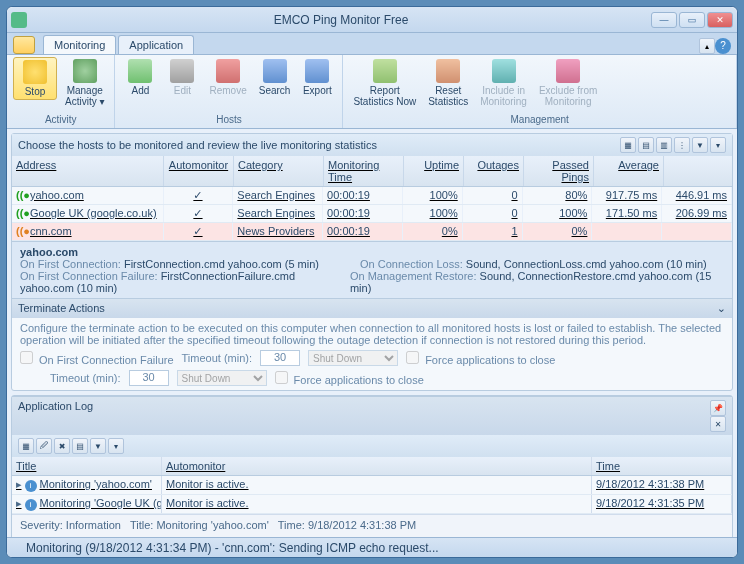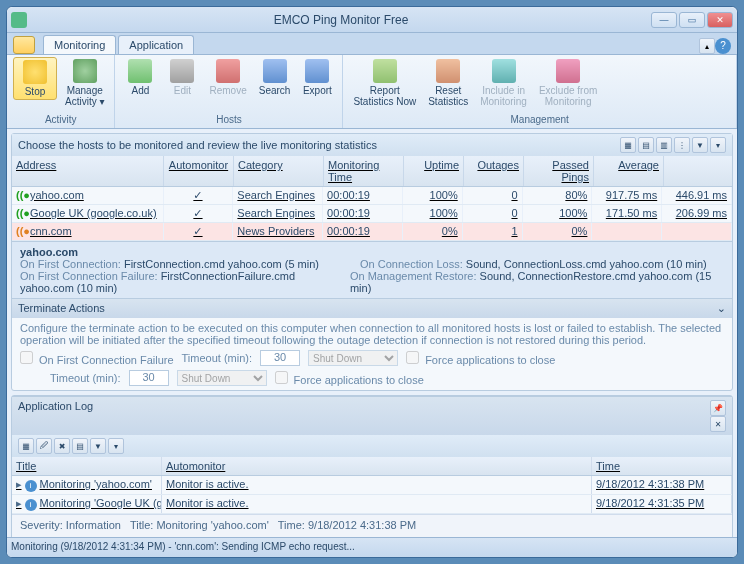--- a/index.html
+++ b/index.html
@@ -70,21 +70,21 @@
 .terminate { padding: 4px 8px; color: #6a8aaa; font-size: 10px; }
 .terminate .form { display: flex; gap: 8px; align-items: center; margin-top: 4px; }
 .terminate input[type=checkbox] { margin-right: 3px; }
 .terminate .spin { width: 40px; height: 16px; border: 1px solid #b8cce0; background: #fff; text-align: center; }
 .terminate select { height: 16px; border: 1px solid #b8cce0; font-size: 10px; width: 90px; }
 .applog .grid-head .cell, .applog .grid-row .cell { border-right: 1px solid #d0dcec; }
 .col-title { width: 150px; }
 .col-desc { flex: 1; }
 .col-time2 { width: 140px; }
 .logdetail { padding: 4px 8px; background: #f0f4fa; border-top: 1px solid #d0dcec; color: #4a6a8a; font-size: 10px; }
-.status { height: 20px; background: linear-gradient(#d6e4f4,#c4d8ee); border-top: 1px solid #9ab6d4; padding: 3px 4px; color: #2b4a6a; font-size: 10px; }
+.status { height: 20px; background: linear-gradient(#d6e4f4,#c4d8ee); border-top: 1px solid #9ab6d4; padding: 3px 19px; color: #2b4a6a; font-size: 12px; }
 .chk { color: #2b4a6a; }
 .expander { color: #4a6a8a; margin-right: 3px; cursor: pointer; }
 .infoico { display: inline-block; width: 12px; height: 12px; background: #4a90d0; border-radius: 50%; color: #fff; text-align: center; line-height: 12px; font-size: 8px; margin-right: 3px; }
 </style>
 </head>
 <body>
 
 <div class="window">
   <div class="titlebar">
     <div class="appicon"></div>

